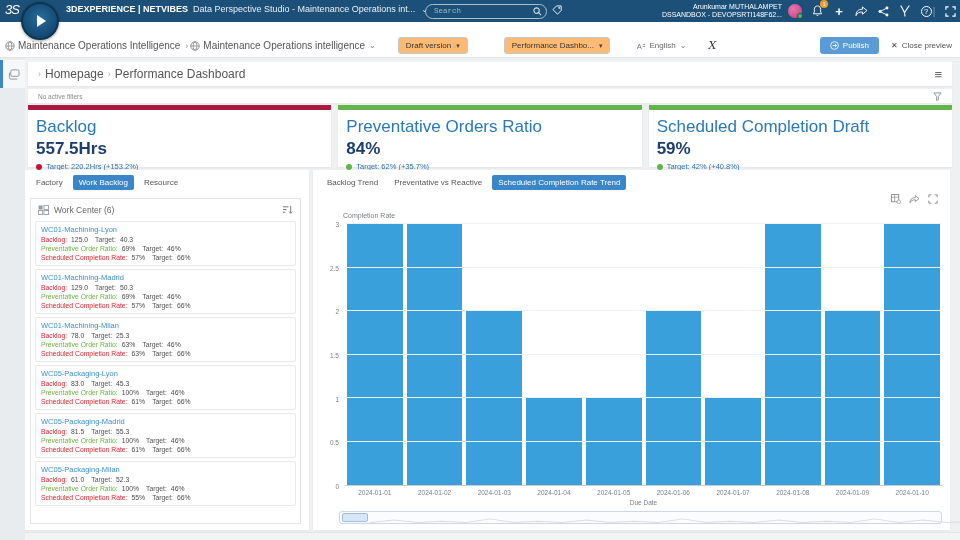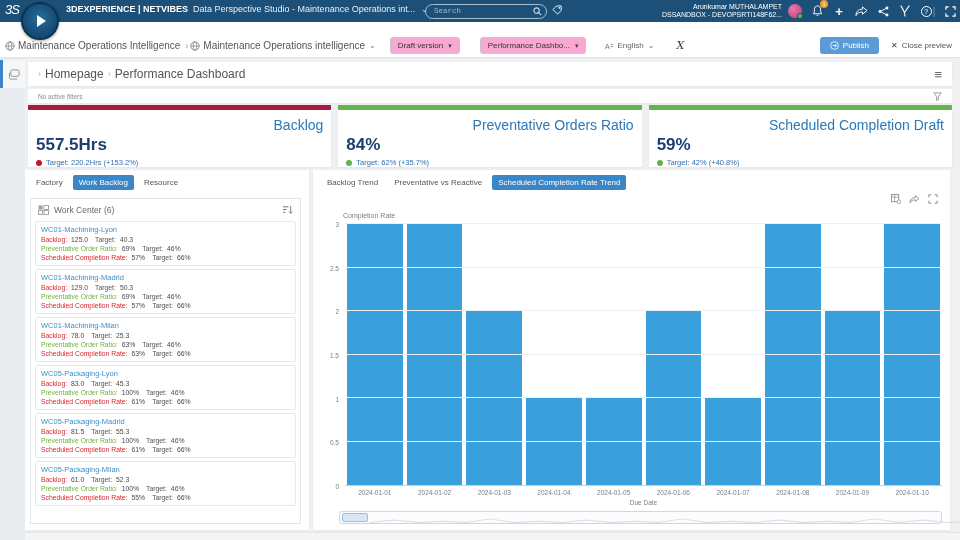--- a/index.html
+++ b/index.html
@@ -36,21 +36,21 @@
   .helpw{right:27px;}
   .helpc{width:11px;height:11px;border:1px solid #fff;border-radius:50%;font-size:7.5px;display:flex;align-items:center;justify-content:center;}
   .divw{right:19px;color:#7b9cb4;font-size:10px;}
   .fsw{right:3px;}
 
   
   .toolbar2{position:absolute;top:22px;left:0;right:0;height:36px;background:#fff;border-bottom:1px solid #e1e3e5;display:flex;align-items:center;padding:12px 8px 0 5px;z-index:20;}
   .toolbar2 .crumbtxt{font-size:10px;color:#555;white-space:nowrap;margin:0 3px;}
   .toolbar2 .sep{font-size:9px;color:#999;margin:0 2px;}
   .t2chev{font-size:8px;color:#777;margin:0 4px 0 1px;}
-  .btn-sm{border:1px solid #c6c8ca;border-radius:3px;background:#f9a8d4;font-size:8px;color:#333;padding:3px 7px;margin:0 10px;white-space:nowrap;display:flex;align-items:center;gap:5px;cursor:pointer;}
+  .btn-sm{border:1px solid #c6c8ca;border-radius:3px;background:#fdba74;font-size:8px;color:#333;padding:3px 7px;margin:0 18px;white-space:nowrap;display:flex;align-items:center;gap:5px;cursor:pointer;}
   .btn-sm .caret{font-size:7px;color:#444;}
   .langwrap{display:flex;align-items:center;gap:3px;margin:0 8px;color:#666;font-size:8px;}
   .xitalic{font-family:"DejaVu Serif",serif;font-style:italic;font-size:11px;color:#333;margin:0 10px;}
   .t2right{margin-left:auto;display:flex;align-items:center;gap:12px;padding-left:33px;}
   .publish{background:#5b9bd5;border:none;color:#fff;font-size:8px;border-radius:3px;padding:4px 10px;display:flex;align-items:center;gap:4px;cursor:pointer;}
   .closeprev{display:flex;align-items:center;gap:4px;font-size:8px;color:#555;cursor:pointer;}
   .closeprev .x{font-size:8px;color:#444;}
 
   
   .leftrail{position:absolute;left:0;top:58px;width:25px;bottom:0;background:#e9ecee;z-index:10;}
@@ -64,21 +64,21 @@
   .filterbar{position:absolute;left:28px;right:8px;top:89px;height:14px;background:#fff;display:flex;align-items:center;padding:0 10px;box-shadow:0 1px 2px rgba(0,0,0,.04);}
   .filterbar .txt{font-size:6.5px;color:#8a8a8a;}
   .filterbar .fun{margin-left:auto;}
 
   
   .kpirow{position:absolute;left:28px;right:8px;top:105px;height:62px;display:flex;gap:7px;}
   .kpi{flex:1;background:#fff;box-shadow:0 1px 2px rgba(0,0,0,.05);position:relative;padding:10px 8px 0 8px;}
   .kpi .topline{position:absolute;top:0;left:0;right:0;height:5px;border-radius:0 0 1px 1px;}
   .kpi.red .topline{background:#a81a40;}
   .kpi.green .topline{background:#63b44a;}
-  .kpi .ttl{font-size:14px;color:#2a78b8;margin-top:2px;text-align:right;}
+  .kpi .ttl{font-size:17px;color:#2a78b8;margin-top:2px;}
   .kpi .val{font-size:17px;font-weight:bold;color:#1c3e6e;margin-top:2px;}
   .kpi .tgt{display:flex;align-items:center;gap:4px;margin-top:3px;font-size:7.5px;color:#2f6fae;}
   .dot{width:6px;height:6px;border-radius:50%;}
   .kpi.red .dot{background:#c41436;}
   .kpi.green .dot{background:#63b44a;}
 
   
   .panel{position:absolute;top:170px;bottom:10px;background:#fff;box-shadow:0 1px 2px rgba(0,0,0,.05);}
   #left-panel{left:22px;width:287px;}
   #right-panel{left:313px;right:10px;}

